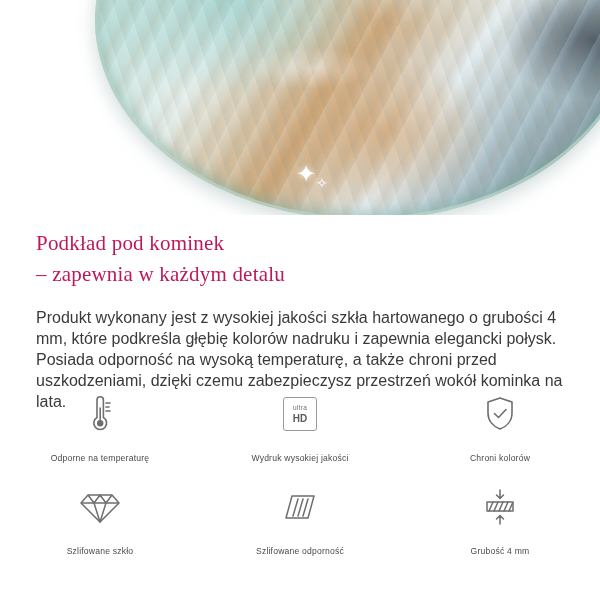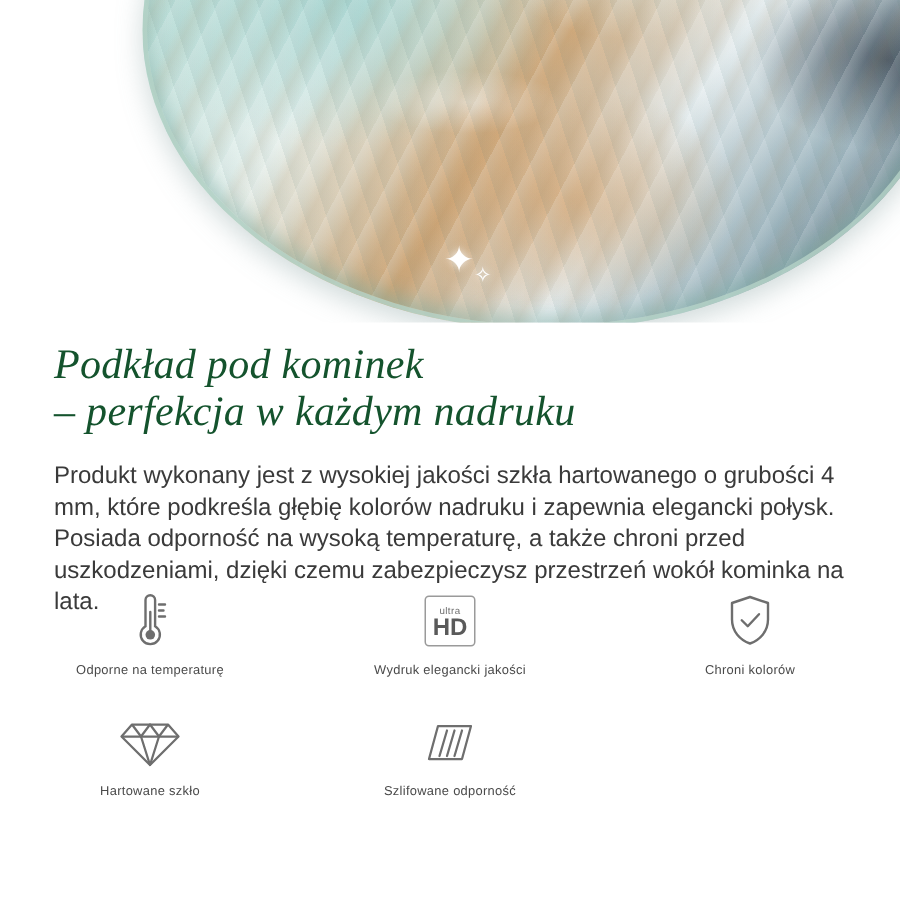--- a/index.html
+++ b/index.html
@@ -74,26 +74,25 @@
   .sparkle.s2 { left: 316px; top: 176px; font-size: 14px; }
 
   
   .content {
     position: absolute;
     top: 228px; left: 36px;
     width: 534px;
   }
   .headline {
     font-family: "Liberation Serif", serif;
-    font-size: 28px;
+    font-size: 21px;
     line-height: 31px;
-    color: #14532d;
+    color: #be185d;
     font-weight: 400;
     letter-spacing: 0.2px;
-    font-style: italic;
   }
   .body-copy {
     margin-top: 17px;
     font-size: 16px;
     line-height: 21px;
     color: #3a3a3a;
     max-width: 536px;
   }
 
   
@@ -111,55 +110,55 @@
     align-items: center;
     justify-content: flex-start;
   }
   .feature-icon {
     height: 44px;
     display: flex;
     align-items: center;
     justify-content: center;
   }
   .feature-label {
-    margin-top: 5px;
+    margin-top: 17px;
     font-size: 8.6px;
     color: #4a4a4a;
     letter-spacing: 0.2px;
     text-align: center;
   }
   .ultrahd {
     width: 34px; height: 34px;
     border: 1.6px solid #9a9a9a;
     border-radius: 3px;
     display: flex;
     flex-direction: column;
     align-items: center;
     justify-content: center;
     color: #6e6e6e;
   }
   .ultrahd .u1 { font-size: 6.5px; letter-spacing: 0.3px; line-height: 8px; }
-  .ultrahd .u2 { font-size: 16px; font-weight: bold; line-height: 13px; color: #5a5a5a; }
+  .ultrahd .u2 { font-size: 10px; font-weight: bold; line-height: 13px; color: #5a5a5a; }
 </style>
 </head>
 <body>
 
 <div class="page">
 
   <div class="hero">
     <div class="hero-bg"></div>
     <div class="hero-edge"></div>
     <span class="sparkle s1">✦</span>
     <span class="sparkle s2">✧</span>
   </div>
 
   <div class="content">
     <h1 class="headline">
       <span>Podkład pod kominek</span><br>
-      <span>– perfekcja w każdym nadruku</span>
+      <span>– zapewnia w każdym detalu</span>
     </h1>
     <p class="body-copy">Produkt wykonany jest z wysokiej jakości szkła hartowanego o grubości 4 mm, które podkreśla głębię kolorów nadruku i zapewnia elegancki połysk. Posiada odporność na wysoką temperaturę, a także chroni przed uszkodzeniami, dzięki czemu zabezpieczysz przestrzeń wokół kominka na lata.</p>
   </div>
 
   <div class="features">
 
     <div class="feature">
       <div class="feature-icon">
         <svg width="40" height="42" viewBox="0 0 40 42" fill="none" stroke="#6e6e6e" stroke-width="1.6" stroke-linecap="round">
           <path d="M17 7a3.2 3.2 0 0 1 6.4 0v17.5a6.4 6.4 0 1 1-6.4 0V7z"></path>
@@ -171,21 +170,21 @@
       <div class="feature-label">Odporne na temperaturę</div>
     </div>
 
     <div class="feature">
       <div class="feature-icon">
         <div class="ultrahd">
           <span class="u1">ultra</span>
           <span class="u2">HD</span>
         </div>
       </div>
-      <div class="feature-label">Wydruk elegancki jakości</div>
+      <div class="feature-label">Wydruk wysokiej jakości</div>
     </div>
 
     <div class="feature">
       <div class="feature-icon">
         <svg width="40" height="42" viewBox="0 0 40 42" fill="none" stroke="#6e6e6e" stroke-width="1.6" stroke-linecap="round" stroke-linejoin="round">
           <path d="M20 5l12 4v11c0 8-5.4 13.6-12 16-6.6-2.4-12-8-12-16V9l12-4z"></path>
           <path d="M14.5 20.5l4 4 7.5-8"></path>
         </svg>
       </div>
       <div class="feature-label">Chroni kolorów</div>
@@ -193,28 +192,39 @@
 
     <div class="feature">
       <div class="feature-icon">
         <svg width="42" height="38" viewBox="0 0 42 38" fill="none" stroke="#6e6e6e" stroke-width="1.5" stroke-linejoin="round">
           <path d="M9 7h24l7 8-19 19L2 15l7-8z"></path>
           <path d="M2 15h38"></path>
           <path d="M9 7l6 8 6-8 6 8 6-8"></path>
           <path d="M15 15l6 19 6-19"></path>
         </svg>
       </div>
-      <div class="feature-label">Hartowane szkło</div>
+      <div class="feature-label">Szlifowane szkło</div>
     </div>
 
     <div class="feature">
       <div class="feature-icon">
         <svg width="40" height="34" viewBox="0 0 40 34" fill="none" stroke="#6e6e6e" stroke-width="1.5" stroke-linecap="round" stroke-linejoin="round">
           <path d="M6 28h22L34 6H12L6 28z"></path>
           <path d="M13 26l5-17M18 26l5-17M23 26l5-17"></path>
         </svg>
       </div>
       <div class="feature-label">Szlifowane odporność</div>
     </div>
 
+    <div class="feature">
+      <div class="feature-icon">
+        <svg width="40" height="40" viewBox="0 0 40 40" fill="none" stroke="#6e6e6e" stroke-width="1.5" stroke-linecap="round" stroke-linejoin="round">
+          <path d="M20 3v8M16.5 8l3.5 3.5L23.5 8"></path>
+          <rect x="7" y="15" width="26" height="9"></rect>
+          <path d="M9 24l4-9M14 24l4-9M19 24l4-9M24 24l4-9M29 24l3.5-8"></path>
+          <path d="M20 37v-8M16.5 32l3.5-3.5 3.5 3.5"></path>
+        </svg>
+      </div>
+      <div class="feature-label">Grubość 4 mm</div>
+    </div>
 
   </div>
 </div>
 
 </body></html>

